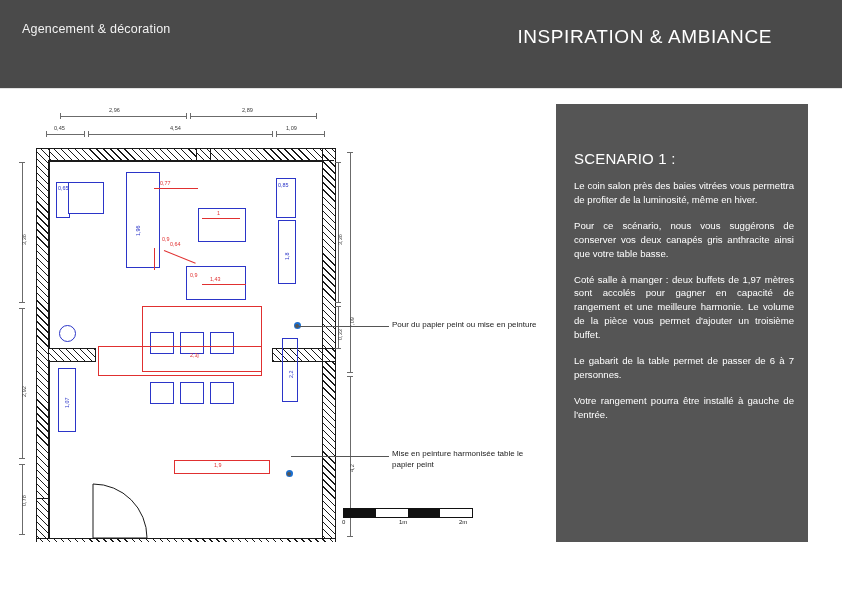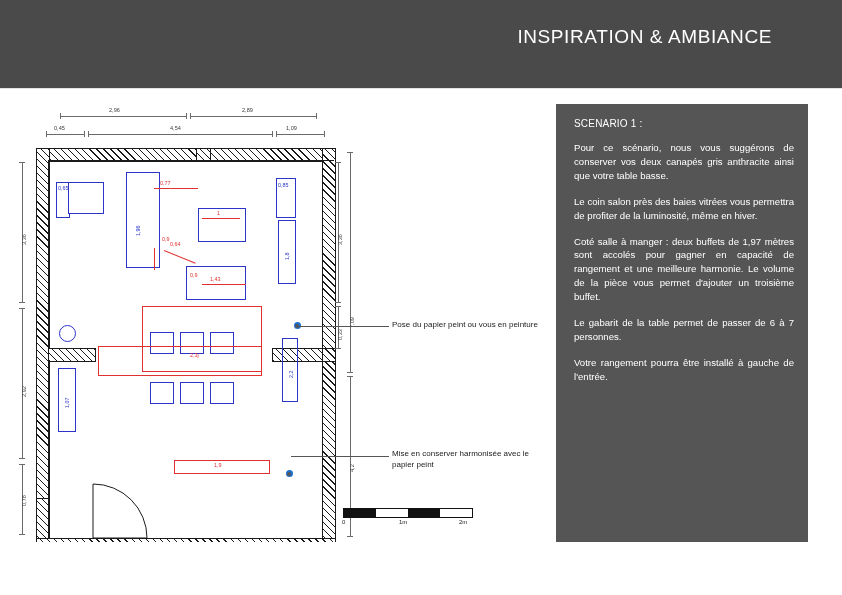--- a/index.html
+++ b/index.html
@@ -29,21 +29,21 @@
     font-size:19px;letter-spacing:.6px;color:#ffffff;font-weight:400;
   }
 
   
   .panel{
     position:absolute;left:556px;top:104px;width:252px;height:438px;
     background:#555555;color:#ffffff;
     padding:14px 14px 10px 18px;
     box-sizing:border-box;
   }
-  .panel-title{font-size:10px;margin-bottom:12px;letter-spacing:.2px;}
+  .panel-title{font-size:15px;margin-bottom:12px;letter-spacing:.2px;margin-top:32px;}
   .panel p{
     margin:0 0 12px 0;font-size:9.6px;line-height:1.45;text-align:justify;
   }
 
   
   .plan{position:absolute;left:14px;top:100px;width:530px;height:440px;}
 
   
   .wall{
     position:absolute;background:#ffffff;
@@ -90,20 +90,21 @@
   
   .footer{position:absolute;left:0;top:542px;width:842px;height:53px;background:#fff;}
   .frame-line{position:absolute;left:0;top:88px;width:842px;height:1px;background:#e2e2e2;}
 </style>
 </head>
 <body>
 
 <div class="page">
 
   <div class="header">
+    <div class="hdr-sub">Agencement  &amp; décoration</div>
     <div class="hdr-right">INSPIRATION &amp; AMBIANCE</div>
   </div>
   <div class="frame-line"></div>
 
   <div class="plan">
 
     <div class="dim" style="left:46px;top:16px;width:126px;"></div>
     <div class="tick" style="left:46px;top:13px;"></div>
     <div class="tick" style="left:172px;top:13px;"></div>
     <div class="dlabel" style="left:95px;top:7px;">2,96</div>
@@ -265,41 +266,41 @@
     <div class="tick" style="left:310px;top:461px;"></div>
     <div class="dlabel" style="left:280px;top:454px;">0,99</div>
 
     <div class="dim" style="left:40px;top:482px;width:270px;"></div>
     <div class="tick" style="left:40px;top:479px;"></div>
     <div class="tick" style="left:310px;top:479px;"></div>
     <div class="dlabel" style="left:166px;top:472px;">4,33</div>
 
     <div class="leaderdot" style="left:281px;top:224px;"></div>
     <div class="leader" style="left:285px;top:226px;width:90px;"></div>
-    <div class="callout" style="left:378px;top:220px;">Pose du papier peint ou vous en peinture</div>
+    <div class="callout" style="left:378px;top:220px;">Pour du papier peint ou mise en peinture</div>
 
     <div class="leaderdot" style="left:273px;top:372px;"></div>
     <div class="leader" style="left:277px;top:356px;width:98px;"></div>
-    <div class="callout" style="left:378px;top:349px;">Mise en conserver harmonisée avec le papier peint</div>
+    <div class="callout" style="left:378px;top:349px;">Mise en peinture harmonisée table le papier peint</div>
   </div>
 
   <div class="scalebar">
     <div class="sb-dark"></div>
       <div class="sb-light"></div>
     <div class="sb-dark"></div>
       <div class="sb-light"></div>
   </div>
   <div class="sb-lbl" style="left:342px;top:519px;">0</div>
   <div class="sb-lbl" style="left:399px;top:519px;">1m</div>
   <div class="sb-lbl" style="left:459px;top:519px;">2m</div>
 
   <div class="panel">
     <div class="panel-title">SCENARIO 1 :</div>
+    <p>Le coin salon près des baies vitrées vous permettra de profiter de la luminosité, même en hiver.</p>
     <p>Pour ce scénario, nous vous suggérons de conserver vos deux canapés gris anthracite ainsi que votre table basse.</p>
-    <p>Le coin salon près des baies vitrées vous permettra de profiter de la luminosité, même en hiver.</p>
     <p>Coté salle à manger : deux buffets de 1,97 mètres sont accolés pour gagner en capacité de rangement et  une meilleure harmonie. Le volume de la pièce vous permet d'ajouter un troisième buffet.</p>
     <p>Le gabarit de la table permet de passer de  6 à 7 personnes.</p>
     <p>Votre rangement pourra être installé à gauche de l'entrée.</p>
   </div>
 
   <div class="footer">
     
     
     
   </div>

